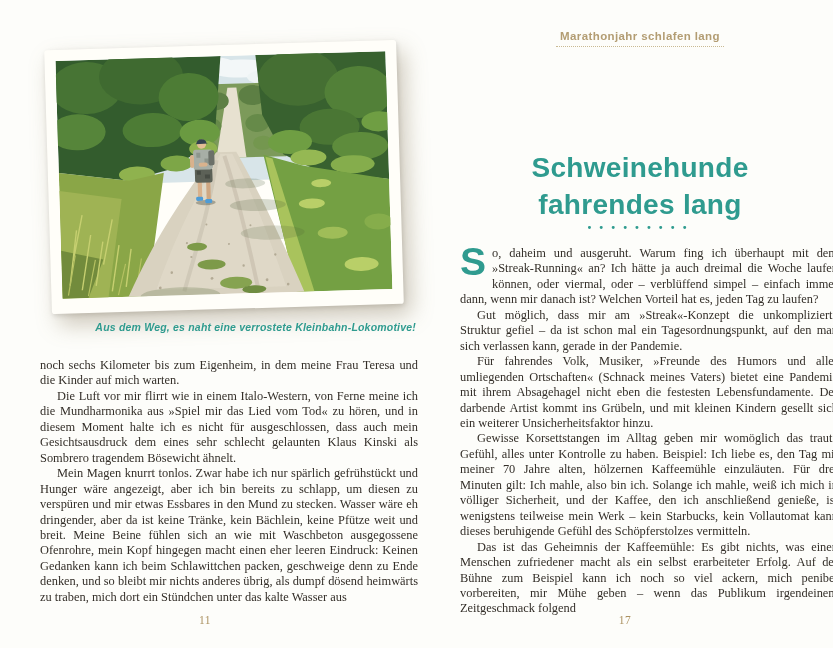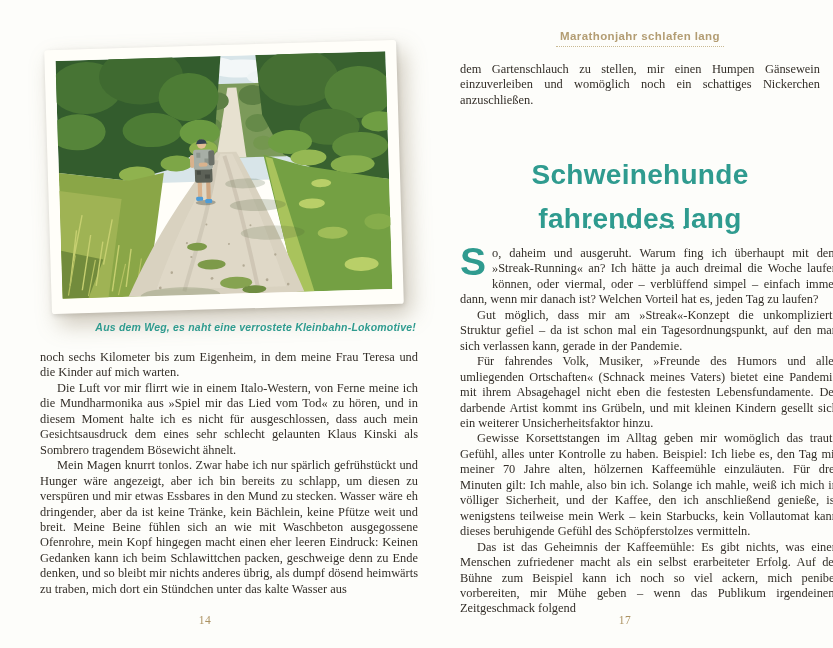--- a/index.html
+++ b/index.html
@@ -20,21 +20,21 @@
     position:absolute; left:44px; top:321px; width:372px;
     font-family:"Liberation Sans", sans-serif;
     font-size:10.5px; font-style:italic; font-weight:bold;
     color:#2f9b8f; letter-spacing:.2px;text-align:right;
   }
   .body-col {
     position:absolute; width:378px;
     font-size:12.4px; line-height:15.45px; color:#332e28;
     text-align:justify;
   }
-  .left-body  { left:40px; top:350px; }
+  .left-body  { left:40px; top:358px; }
   .body-col p { margin:0; }
   .ind { text-indent:17px; }
   .page-num {
     position:absolute; top:614px; text-align:center;
     font-size:11.5px; color:#ab9160; letter-spacing:.5px;
   }
   .pn-left  { left:30px;  width:350px; }
   .pn-right { left:455px; width:340px; }
   
   .running-head-wrap { position:absolute; left:460px; top:26px; width:360px; text-align:center; }
@@ -43,21 +43,21 @@
     font-size:11.5px; font-weight:bold; color:#b39d73; letter-spacing:.4px;
     border-bottom:1px dotted #c9ba93; padding:0 4px 4px 4px;
   }
   .right-intro { left:460px; top:62px; width:360px; }
   .chapter-title {
     position:absolute; left:450px; top:149px; width:380px; margin:0;
     text-align:center; font-family:"Liberation Sans", sans-serif;
     font-size:28px; line-height:37px; font-weight:bold;
     color:#2f9b8f; letter-spacing:.3px;
   }
-  .chapter-title span { display:block;margin-top:7px; }
+  .chapter-title span { display:block; }
   .ornament {
     position:absolute; left:460px; top:222px; width:360px; text-align:center;
     color:#2f9b8f; font-size:10px; letter-spacing:6px; font-family:"DejaVu Sans", sans-serif;
   }
   .right-body { left:460px; top:246px; }
   .dropcap {
     float:left; font-family:"Liberation Sans", sans-serif; font-weight:bold;
     font-size:39px; line-height:30px; color:#2f9b8f;
     margin:1px 6px 0 0;
   }
@@ -171,28 +171,27 @@
   </figure>
 
   <div class="caption">Aus dem Weg, es naht eine verrostete Kleinbahn-Lokomotive!</div>
 
   <div class="body-col left-body">
     <p>noch sechs Kilometer bis zum Eigenheim, in dem meine Frau Teresa und die Kinder auf mich warten.</p>
     <p class="ind">Die Luft vor mir flirrt wie in einem Italo-Western, von Ferne meine ich die Mundharmonika aus »Spiel mir das Lied vom Tod« zu hören, und in diesem Moment halte ich es nicht für ausgeschlossen, dass auch mein Gesichtsausdruck dem eines sehr schlecht gelaunten Klaus Kinski als Sombrero tragendem Bösewicht ähnelt.</p>
     <p class="ind">Mein Magen knurrt tonlos. Zwar habe ich nur spärlich gefrühstückt und Hunger wäre angezeigt, aber ich bin bereits zu schlapp, um diesen zu verspüren und mir etwas Essbares in den Mund zu stecken. Wasser wäre eh dringender, aber da ist keine Tränke, kein Bächlein, keine Pfütze weit und breit. Meine Beine fühlen sich an wie mit Waschbeton ausgegossene Ofenrohre, mein Kopf hingegen macht einen eher leeren Eindruck: Keinen Gedanken kann ich beim Schlawittchen packen, geschweige denn zu Ende denken, und so bleibt mir nichts anderes übrig, als dumpf dösend heimwärts zu traben, mich dort ein Stündchen unter das kalte Wasser aus</p>
   </div>
 
-  <div class="page-num pn-left">14</div>
+  <div class="page-num pn-left">11</div>
 
   <div class="running-head-wrap">
     <span class="running-head">Marathonjahr schlafen lang</span>
   </div>
 
   <div class="body-col right-intro">
-    <p>dem Gartenschlauch zu stellen, mir einen Humpen Gänsewein einzuverleiben und womöglich noch ein schattiges Nickerchen anzuschließen.</p>
   </div>
 
   <h1 class="chapter-title">
     <span>Schweinehunde</span>
     <span>fahrendes lang</span>
   </h1>
 
   <div class="ornament">•••••••••</div>
 
   <div class="body-col right-body">

